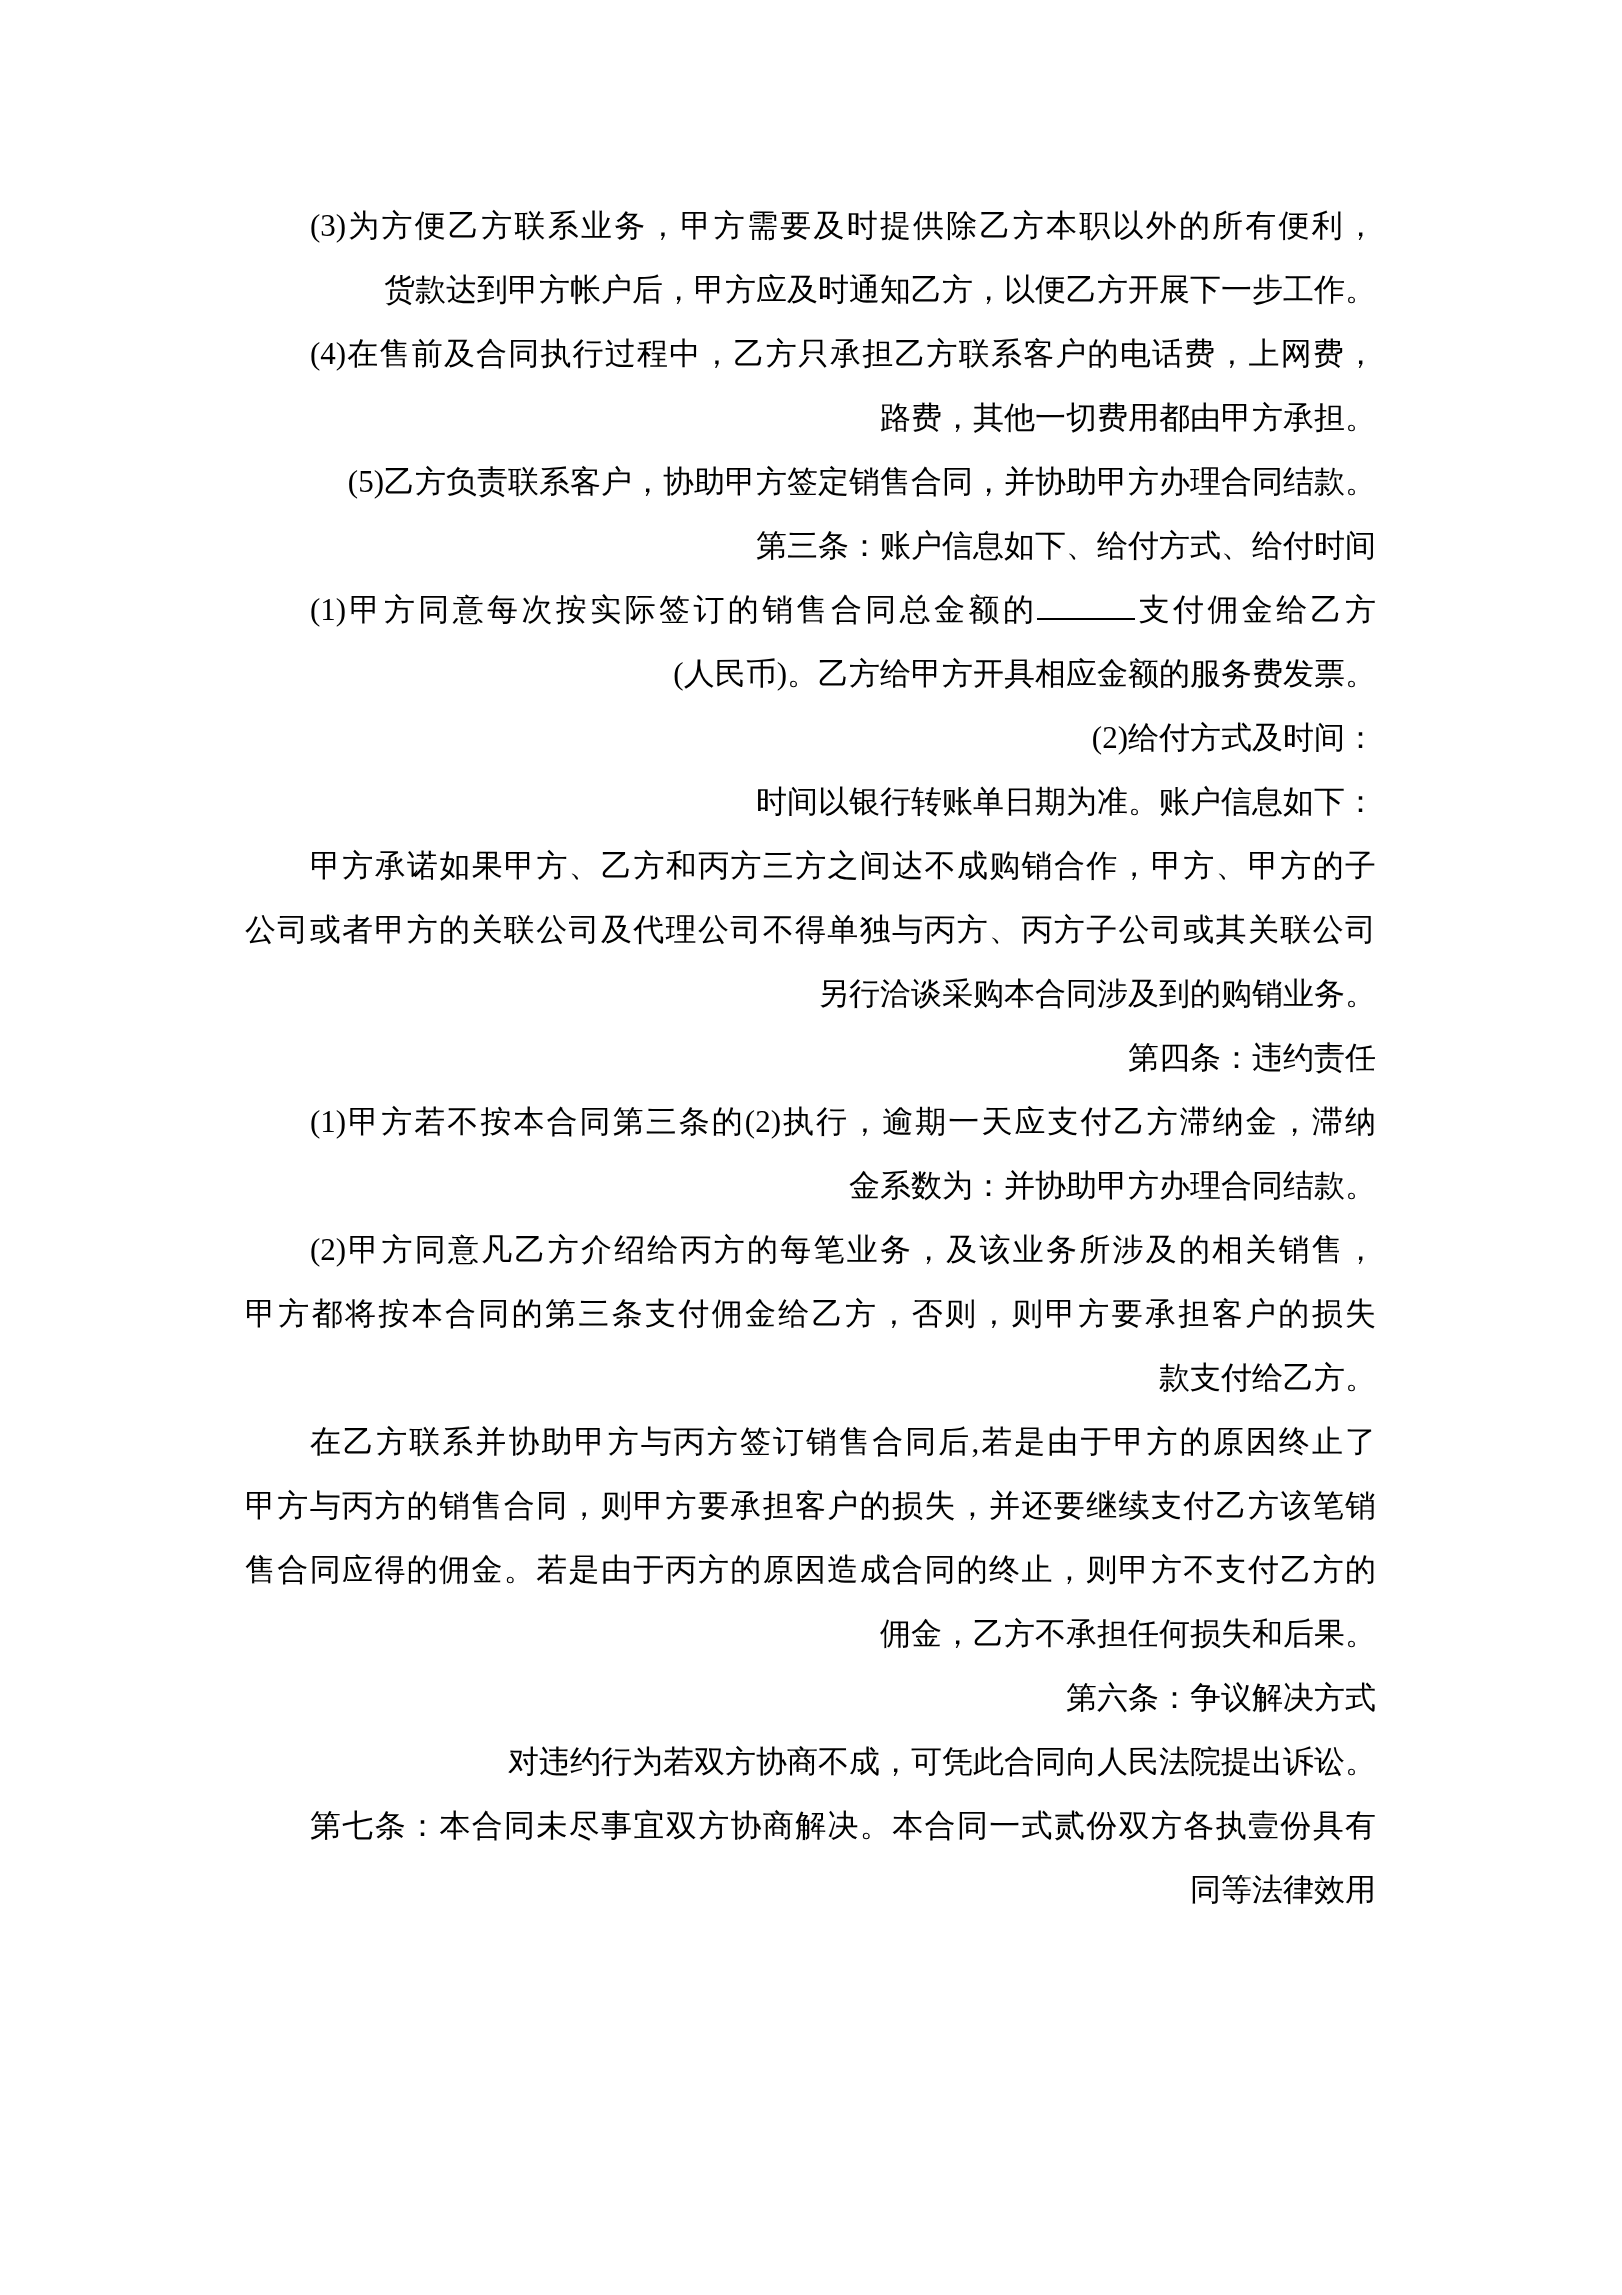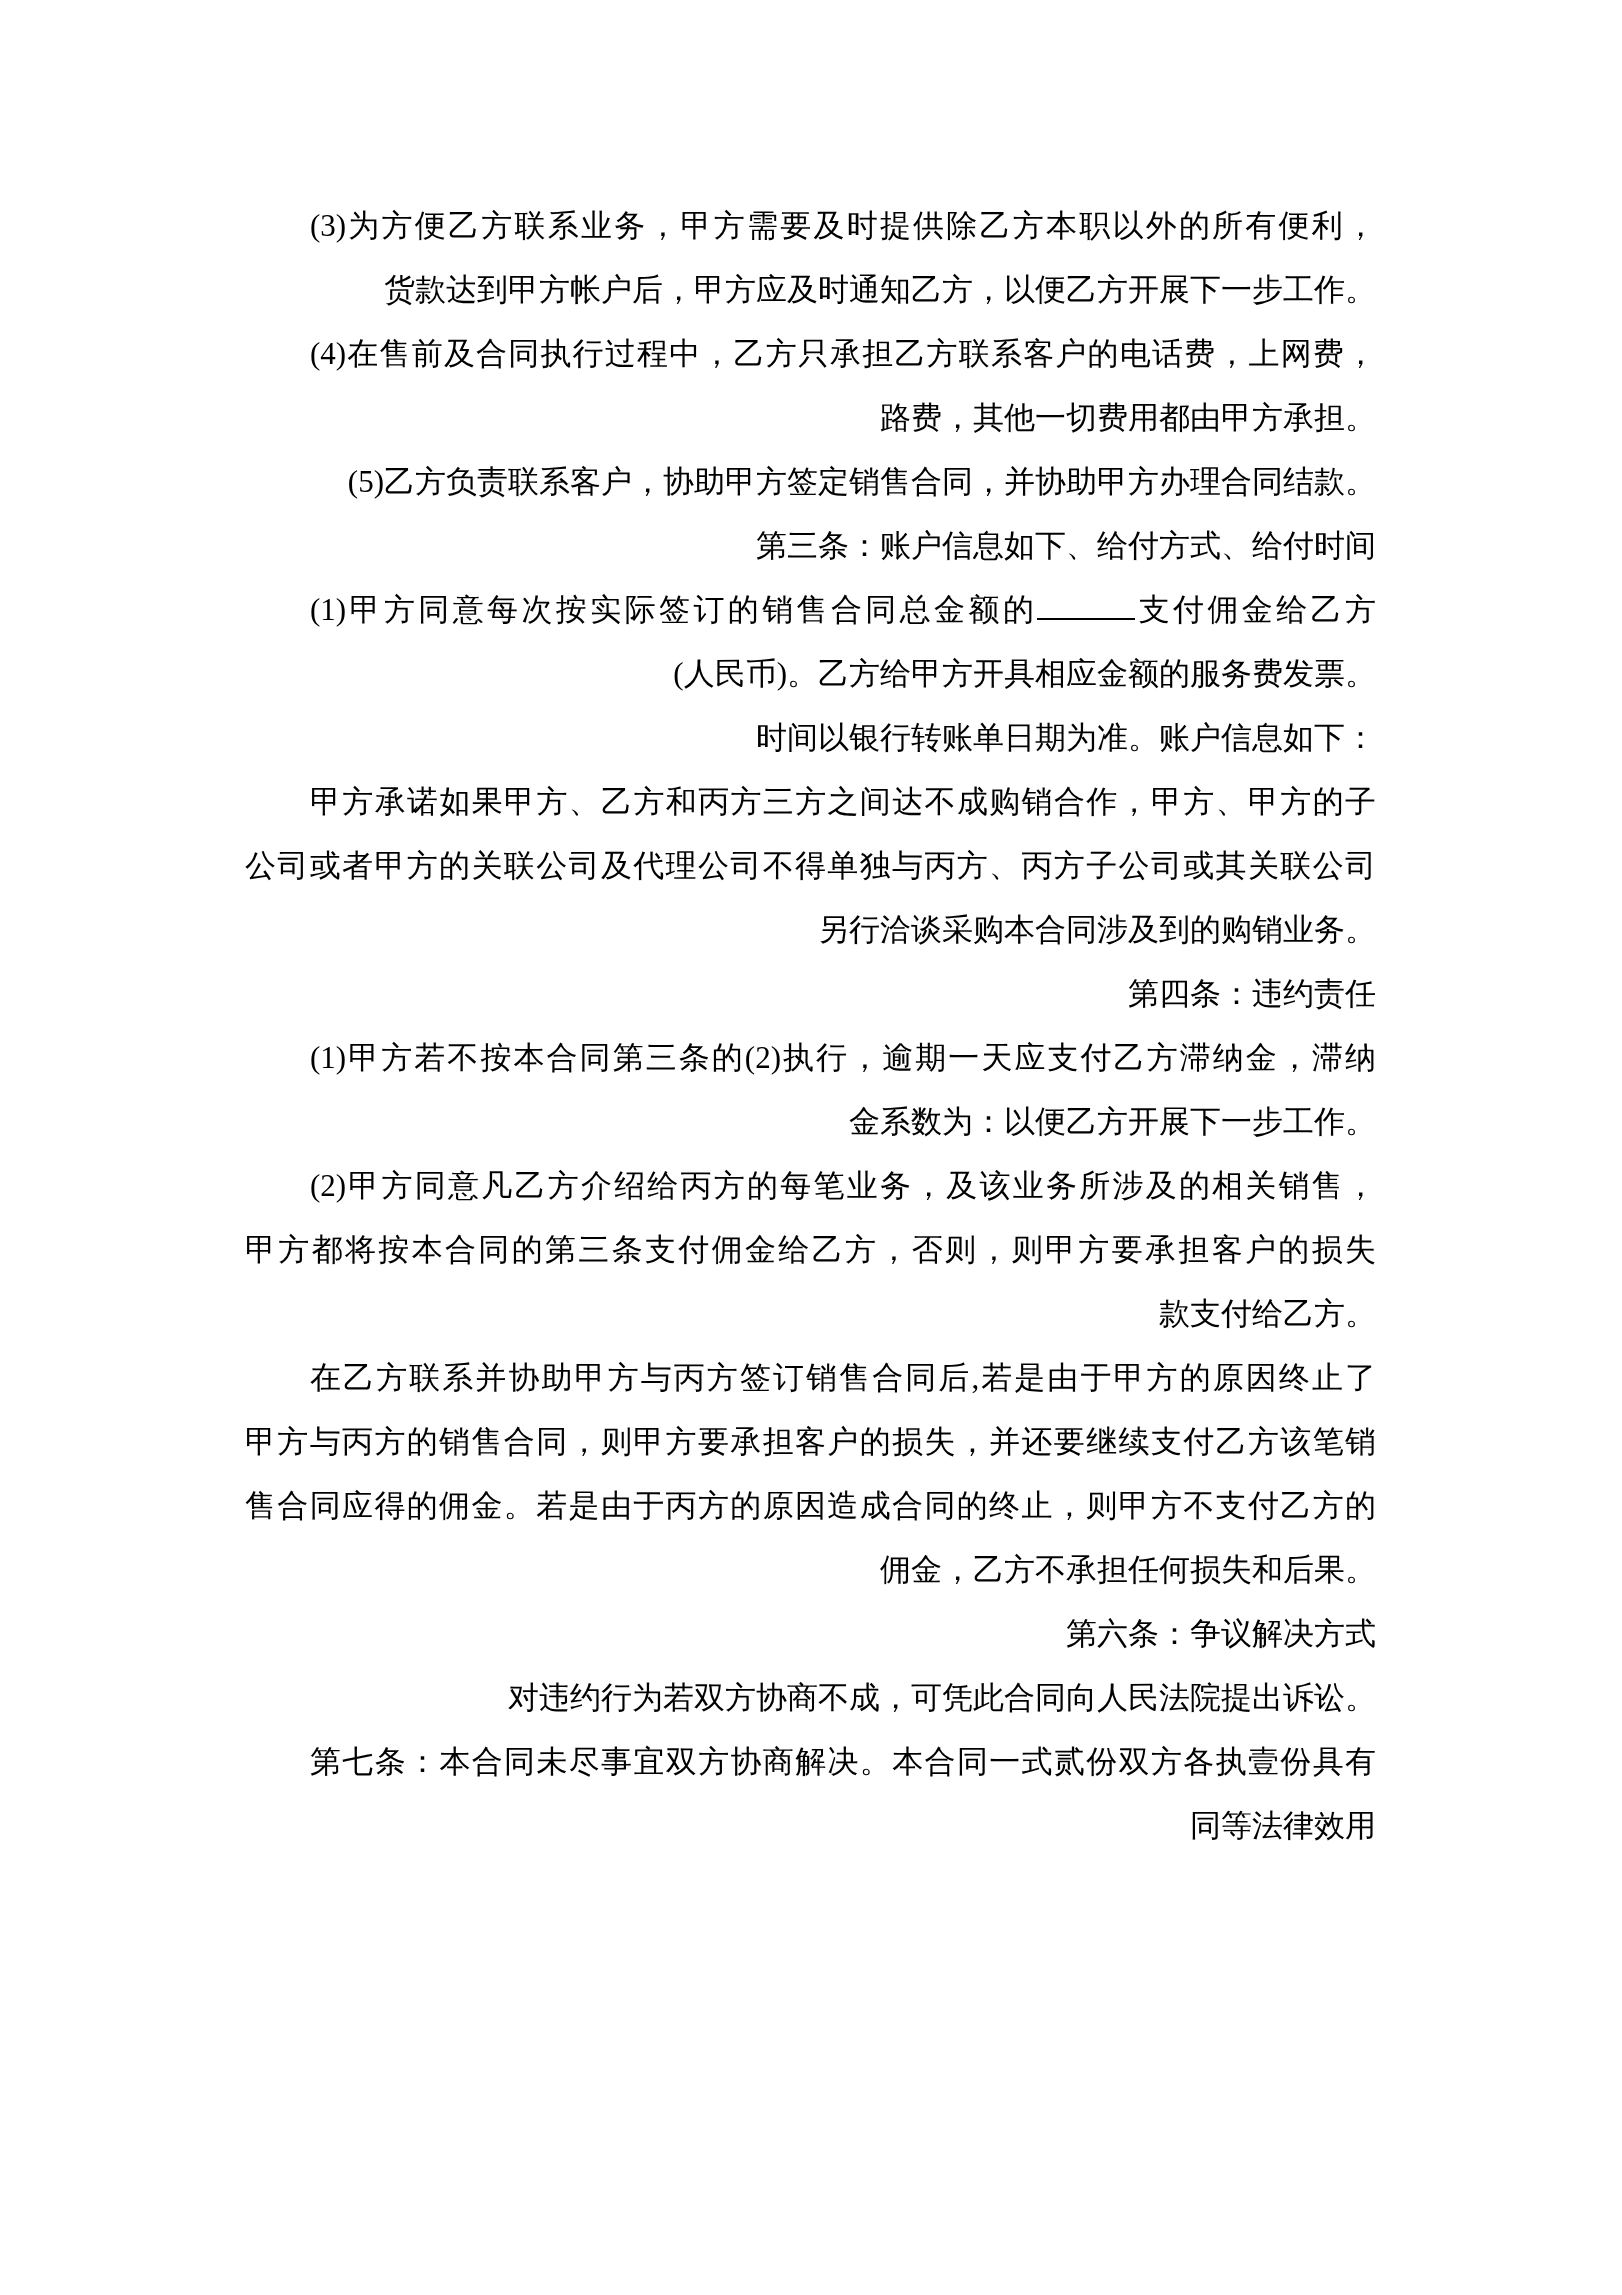--- a/index.html
+++ b/index.html
@@ -51,27 +51,28 @@
 <div class="page">
   <div class="doc-body">
       <div class="line indent justify">(3)为方便乙方联系业务，甲方需要及时提供除乙方本职以外的所有便利，</div>
       <div class="line">货款达到甲方帐户后，甲方应及时通知乙方，以便乙方开展下一步工作。</div>
       <div class="line indent justify">(4)在售前及合同执行过程中，乙方只承担乙方联系客户的电话费，上网费，</div>
       <div class="line">路费，其他一切费用都由甲方承担。</div>
       <div class="line indent">(5)乙方负责联系客户，协助甲方签定销售合同，并协助甲方办理合同结款。</div>
       <div class="line indent">第三条：账户信息如下、给付方式、给付时间</div>
       <div class="line indent justify"><span>(1)甲方同意每次按实际签订的销售合同总金额的</span><span class="blank-underline"></span><span>支付佣金给乙方</span></div>
       <div class="line">(人民币)。乙方给甲方开具相应金额的服务费发票。</div>
+      <div class="line indent">(2)给付方式及时间：</div>
       <div class="line">时间以银行转账单日期为准。账户信息如下：</div>
       <div class="line indent justify">甲方承诺如果甲方、乙方和丙方三方之间达不成购销合作，甲方、甲方的子</div>
       <div class="line justify">公司或者甲方的关联公司及代理公司不得单独与丙方、丙方子公司或其关联公司</div>
       <div class="line">另行洽谈采购本合同涉及到的购销业务。</div>
       <div class="line indent">第四条：违约责任</div>
       <div class="line indent justify">(1)甲方若不按本合同第三条的(2)执行，逾期一天应支付乙方滞纳金，滞纳</div>
-      <div class="line">金系数为：以便乙方开展下一步工作。</div>
+      <div class="line">金系数为：并协助甲方办理合同结款。</div>
       <div class="line indent justify">(2)甲方同意凡乙方介绍给丙方的每笔业务，及该业务所涉及的相关销售，</div>
       <div class="line justify">甲方都将按本合同的第三条支付佣金给乙方，否则，则甲方要承担客户的损失</div>
       <div class="line">款支付给乙方。</div>
       <div class="line indent justify">在乙方联系并协助甲方与丙方签订销售合同后,若是由于甲方的原因终止了</div>
       <div class="line justify">甲方与丙方的销售合同，则甲方要承担客户的损失，并还要继续支付乙方该笔销</div>
       <div class="line justify">售合同应得的佣金。若是由于丙方的原因造成合同的终止，则甲方不支付乙方的</div>
       <div class="line">佣金，乙方不承担任何损失和后果。</div>
       <div class="line indent">第六条：争议解决方式</div>
       <div class="line indent">对违约行为若双方协商不成，可凭此合同向人民法院提出诉讼。</div>
       <div class="line indent justify">第七条：本合同未尽事宜双方协商解决。本合同一式贰份双方各执壹份具有</div>

